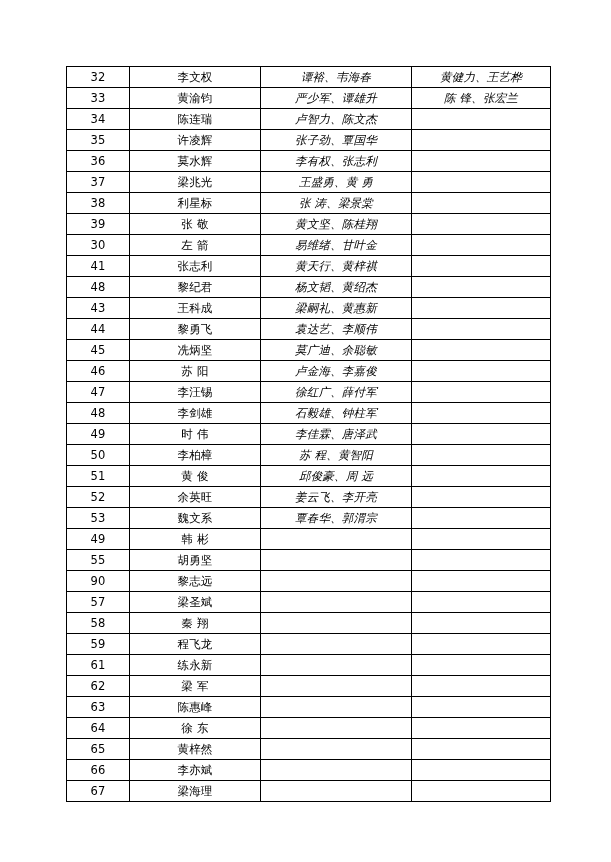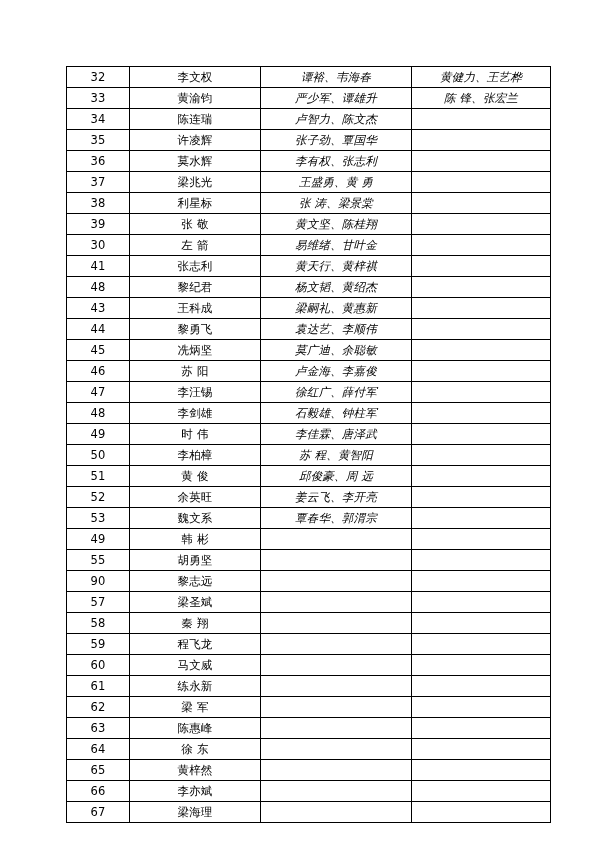--- a/index.html
+++ b/index.html
@@ -448,34 +448,20 @@
             </td>
             <td class="col-b">
               <span class="cell-text"></span>
             </td>
             <td class="col-c">
               <span class="cell-text"></span>
             </td>
           </tr>
           <tr>
             <td class="col-num">
-              <span class="cell-text">60</span>
-            </td>
-            <td class="col-a">
-              <span class="cell-text">马文威</span>
-            </td>
-            <td class="col-b">
-              <span class="cell-text"></span>
-            </td>
-            <td class="col-c">
-              <span class="cell-text"></span>
-            </td>
-          </tr>
-          <tr>
-            <td class="col-num">
               <span class="cell-text">61</span>
             </td>
             <td class="col-a">
               <span class="cell-text">练永新</span>
             </td>
             <td class="col-b">
               <span class="cell-text"></span>
             </td>
             <td class="col-c">
               <span class="cell-text"></span>

